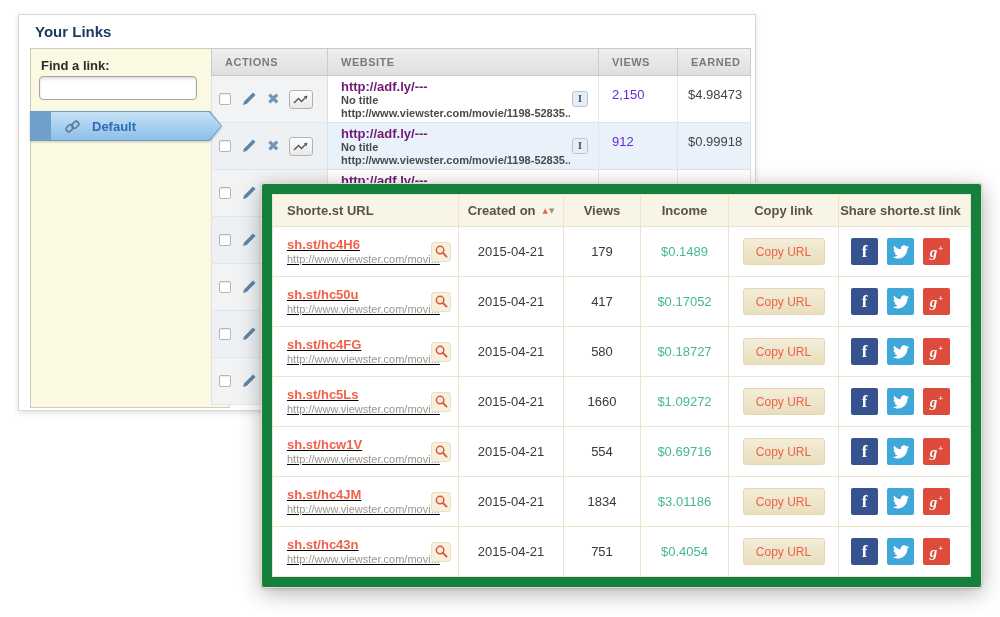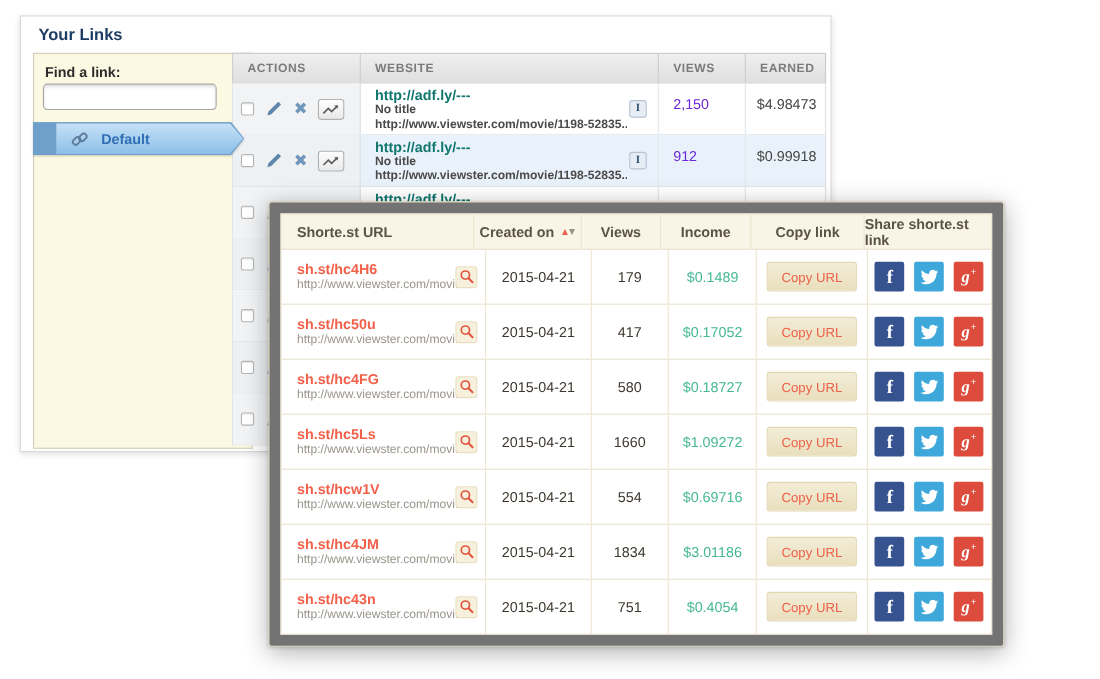--- a/index.html
+++ b/index.html
@@ -48,52 +48,52 @@
     box-shadow:inset 0 1px 1px rgba(0,0,0,0.08); cursor:pointer; }
   .act-icon { display:flex; align-items:center; cursor:pointer; }
   .x-ico { font-size:15px; font-weight:bold; color:#6f96bb; cursor:pointer;
     font-family:"DejaVu Sans", sans-serif; line-height:1; }
   .stats-btn { width:24px; height:19px; border:1px solid #b2b2b2; border-radius:3px;
     background:linear-gradient(#fdfdfd,#e9e9e9); display:flex; align-items:center;
     justify-content:center; cursor:pointer; }
 
   .bg-website { width:271px; position:relative; padding:3px 28px 0 13px;
     border-right:1px solid #e3e7eb; }
-  .bg-link { font-size:13px; font-weight:bold; color:#0f766e; line-height:15px; cursor:pointer; }
+  .bg-link { font-size:13px; font-weight:bold; color:#701a75; line-height:15px; cursor:pointer; }
   .bg-sub { font-size:11px; font-weight:bold; color:#4a4a4a; line-height:13px; white-space:nowrap;
     overflow:hidden; }
   .info-btn { position:absolute; right:10px; top:50%; margin-top:-8px; width:16px; height:16px;
     background:#e7edf4; border:1px solid #b7c3d3; border-radius:3px;
     font:bold 10px "Liberation Serif", serif; color:#2f4f74; text-align:center; line-height:14px;
     cursor:pointer; }
   .bg-views { width:79px; font-size:13px; color:#6d28d9; padding:11px 0 0 13px;
     border-right:1px solid #e3e7eb; }
   .bg-earned { width:72px; font-size:13px; color:#444; padding:11px 0 0 10px; }
 
   
-  #win2 { position:absolute; left:244px; top:183px; width:669px; padding:10px;
-    background:#737373; border:1px solid #e3dcc2; border-radius:3px;
+  #win2 { position:absolute; left:261px; top:183px; width:721px; padding:10px;
+    background:#15803d; border:1px solid #e3dcc2; border-radius:3px;
     box-shadow:0 5px 22px rgba(0,0,0,0.3), 0 1px 3px rgba(0,0,0,0.15); z-index:10; }
 
   .fg-header { display:flex; height:33px; background:#f8f4e6; border:1px solid #ece4cb; }
   .fg-h-cell { font-size:13px; font-weight:bold; color:#5b5244; display:flex; align-items:center;
     justify-content:center; border-right:1px solid #ece4cb; cursor:pointer; }
   .fg-h-cell:last-child { border-right:none; }
   .c-url { width:186px; justify-content:flex-start; padding-left:14px; }
   .c-created { width:105px; gap:7px; } .c-views { width:77px; } .c-income { width:88px; }
   .c-copy { width:110px; } .c-share { width:123px; }
   .sorts { display:flex; gap:1px; }
   .sa { font-size:7px; color:#e8604c; font-family:"DejaVu Sans", sans-serif; }
   .sd { font-size:7px; color:#99907f; font-family:"DejaVu Sans", sans-serif; }
 
   .fg-row { display:flex; height:50px; border:1px solid #ece4cb; border-top:none; background:#fff; }
   .fg-cell { border-right:1px solid #ece4cb; display:flex; align-items:center; justify-content:center; }
   .fg-cell:last-child { border-right:none; }
   .fg-url { width:186px; flex-direction:column; align-items:flex-start; justify-content:center;
-    padding:0 32px 0 14px; position:relative; }
+    padding:0 32px 0 14px; position:relative;text-decoration:underline; }
   .fg-link { font-size:13px; font-weight:bold; color:#f2604a; line-height:16px; cursor:pointer; }
   .fg-sub { font-size:11px; color:#9a958c; line-height:13px; white-space:nowrap; }
   .mag-btn { position:absolute; right:7px; top:50%; margin-top:-10px; width:20px; height:20px;
     background:#f6f0dc; border:1px solid #e9e0c2; border-radius:3px; display:flex;
     align-items:center; justify-content:center; cursor:pointer; }
   .fg-date { width:105px; font-size:13px; color:#3d382f; }
   .fg-views { width:77px; font-size:13px; color:#3d382f; }
   .fg-income { width:88px; font-size:13px; color:#45b795; }
   .fg-copy { width:110px; }
   .copy-btn { width:82px; height:27px; background:linear-gradient(#f3edd8,#e9dfbd);

